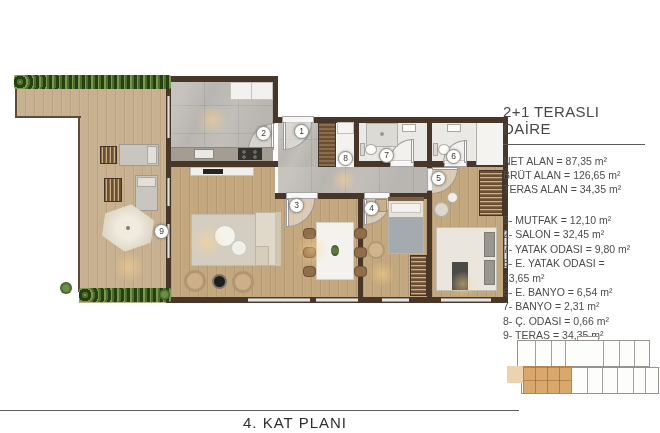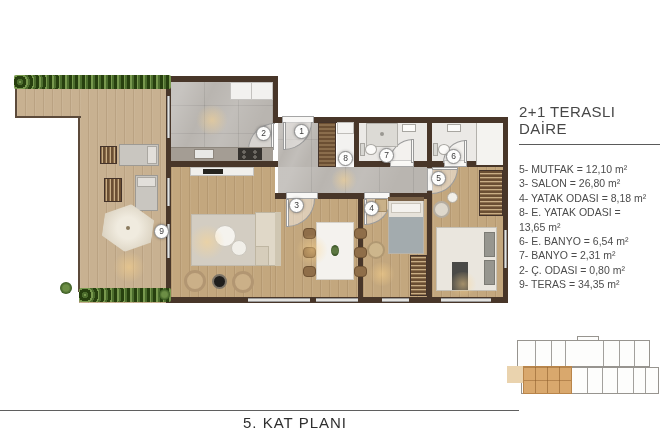--- a/index.html
+++ b/index.html
@@ -32,21 +32,21 @@
          border-radius:2px;}
   .wardrobe{background:repeating-linear-gradient(0deg, #8a6d4c 0 1.5px, #c9ae85 1.5px 2.5px, #6b4f33 2.5px 4px);
             border:1px solid #44332a;box-sizing:border-box;}
   .wardrobe.vert{background:repeating-linear-gradient(90deg, #8a6d4c 0 1.5px, #c9ae85 1.5px 2.5px, #6b4f33 2.5px 4px);}
   .rlabel{width:13px;height:13px;border-radius:50%;background:#fdfdfc;border:1px solid #8c8c8c;
           color:#3c3c3c;font-size:8.5px;line-height:13px;text-align:center;
           box-shadow:0 0 3px rgba(0,0,0,.3);z-index:40;}
   .furn{box-sizing:border-box;}
   .glow{border-radius:50%;background:radial-gradient(circle, rgba(255,214,140,.5), rgba(255,214,140,0) 70%);z-index:30;pointer-events:none;}
   
-  .info{left:519px;top:103px;width:130px;color:#4c4c4c;}
+  .info{left:503px;top:103px;width:130px;color:#4c4c4c;}
   .info-title{font-size:15px;letter-spacing:.4px;color:#474747;padding-bottom:7px;border-bottom:1.5px solid #5a5a5a;width:142px;}
   .info-areas{margin-top:9px;font-size:10.5px;line-height:14px;}
   .info-rooms{margin-top:17px;font-size:10.5px;line-height:14.4px;}
   
   .rule{left:0;top:410px;width:519px;height:1px;background:#5f5f5f;}
   .caption{left:0;top:414px;width:590px;text-align:center;font-size:15px;letter-spacing:1px;color:#2f2f2f;}
   
   .kp-line{background:#a3a19d;}
   .kp-box{background:#fdfdfc;border:1px solid #97948f;box-sizing:border-box;}
 </style>
@@ -203,28 +203,33 @@
   <div class="abs rlabel" style="left:289px;top:198px;">3</div>
   <div class="abs rlabel" style="left:364px;top:201px;">4</div>
   <div class="abs rlabel" style="left:431px;top:171px;">5</div>
   <div class="abs rlabel" style="left:446px;top:149px;">6</div>
   <div class="abs rlabel" style="left:379px;top:148px;">7</div>
   <div class="abs rlabel" style="left:338px;top:151px;">8</div>
   <div class="abs rlabel" style="left:154px;top:224px;">9</div>
 
   <div class="abs info">
     <div class="info-title">2+1 TERASLI DAİRE</div>
+    <div class="info-areas">
+      <div>NET ALAN = 87,35 m²</div>
+      <div>BRÜT ALAN = 126,65 m²</div>
+      <div>TERAS ALAN = 34,35 m²</div>
+    </div>
     <div class="info-rooms">
       <div>5- MUTFAK = 12,10 m²</div>
-      <div>3- SALON = 26,80 m²</div>
-      <div>4- YATAK ODASI = 8,18 m²</div>
+      <div>2- SALON = 32,45 m²</div>
+      <div>7- YATAK ODASI = 9,80 m²</div>
       <div>8- E. YATAK ODASI = 13,65 m²</div>
       <div>6- E. BANYO = 6,54 m²</div>
       <div>7- BANYO = 2,31 m²</div>
-      <div>2- Ç. ODASI = 0,80 m²</div>
+      <div>8- Ç. ODASI = 0,66 m²</div>
       <div>9- TERAS = 34,35 m²</div>
     </div>
   </div>
 
   <div class="abs" style="left:507px;top:336px;width:150px;height:62px;">
     <div class="abs kp-box" style="left:70px;top:0px;width:22px;height:16px;"></div>
     <div class="abs kp-box" style="left:10px;top:4px;width:133px;height:27px;"></div>
     <div class="abs kp-box" style="left:14px;top:31px;width:138px;height:27px;"></div>
     <div class="abs kp-line" style="left:28px;top:5px;width:1px;height:25px;"></div>
     <div class="abs kp-line" style="left:44px;top:5px;width:1px;height:25px;"></div>
@@ -236,15 +241,15 @@
     <div class="abs kp-line" style="left:95px;top:32px;width:1px;height:25px;"></div>
     <div class="abs kp-line" style="left:110px;top:32px;width:1px;height:25px;"></div>
     <div class="abs kp-line" style="left:126px;top:32px;width:1px;height:25px;"></div>
     <div class="abs kp-line" style="left:138px;top:32px;width:1px;height:25px;"></div>
     <div class="abs" style="left:0px;top:30px;width:18px;height:17px;background:#ead3ae;"></div>
     <div class="abs" style="left:16px;top:30px;width:49px;height:28px;background:#d9a86d;border:1px solid #b9854a;box-sizing:border-box;
          background-image:repeating-linear-gradient(90deg, transparent 0 11px, rgba(138,90,40,.55) 11px 12px), repeating-linear-gradient(0deg, transparent 0 12px, rgba(138,90,40,.45) 12px 13px);"></div>
   </div>
 
   <div class="abs rule"></div>
-  <div class="abs caption">5. KAT PLANI</div>
+  <div class="abs caption">4. KAT PLANI</div>
 
 </div>
 
 </body></html>

